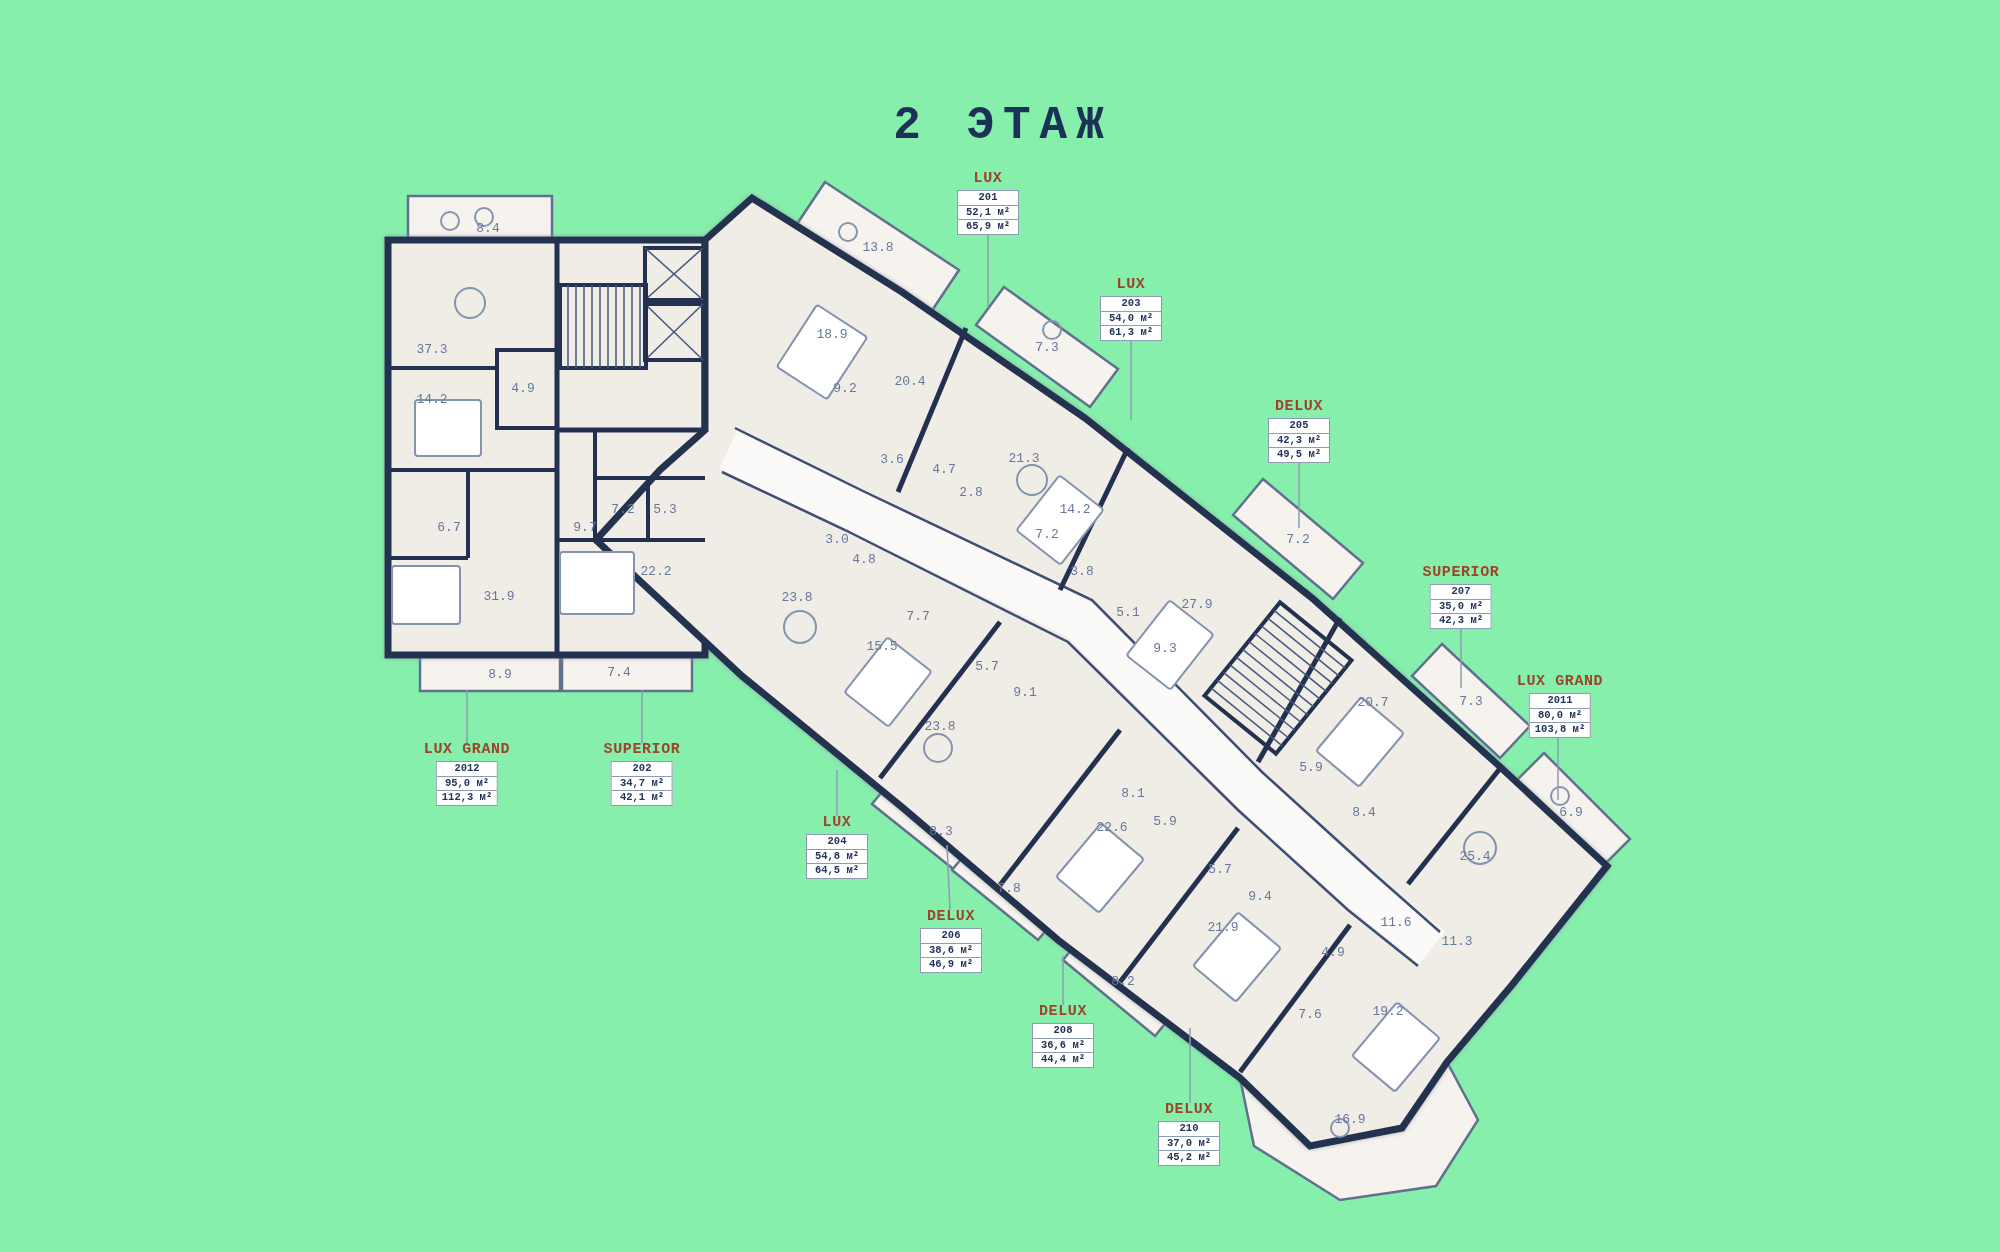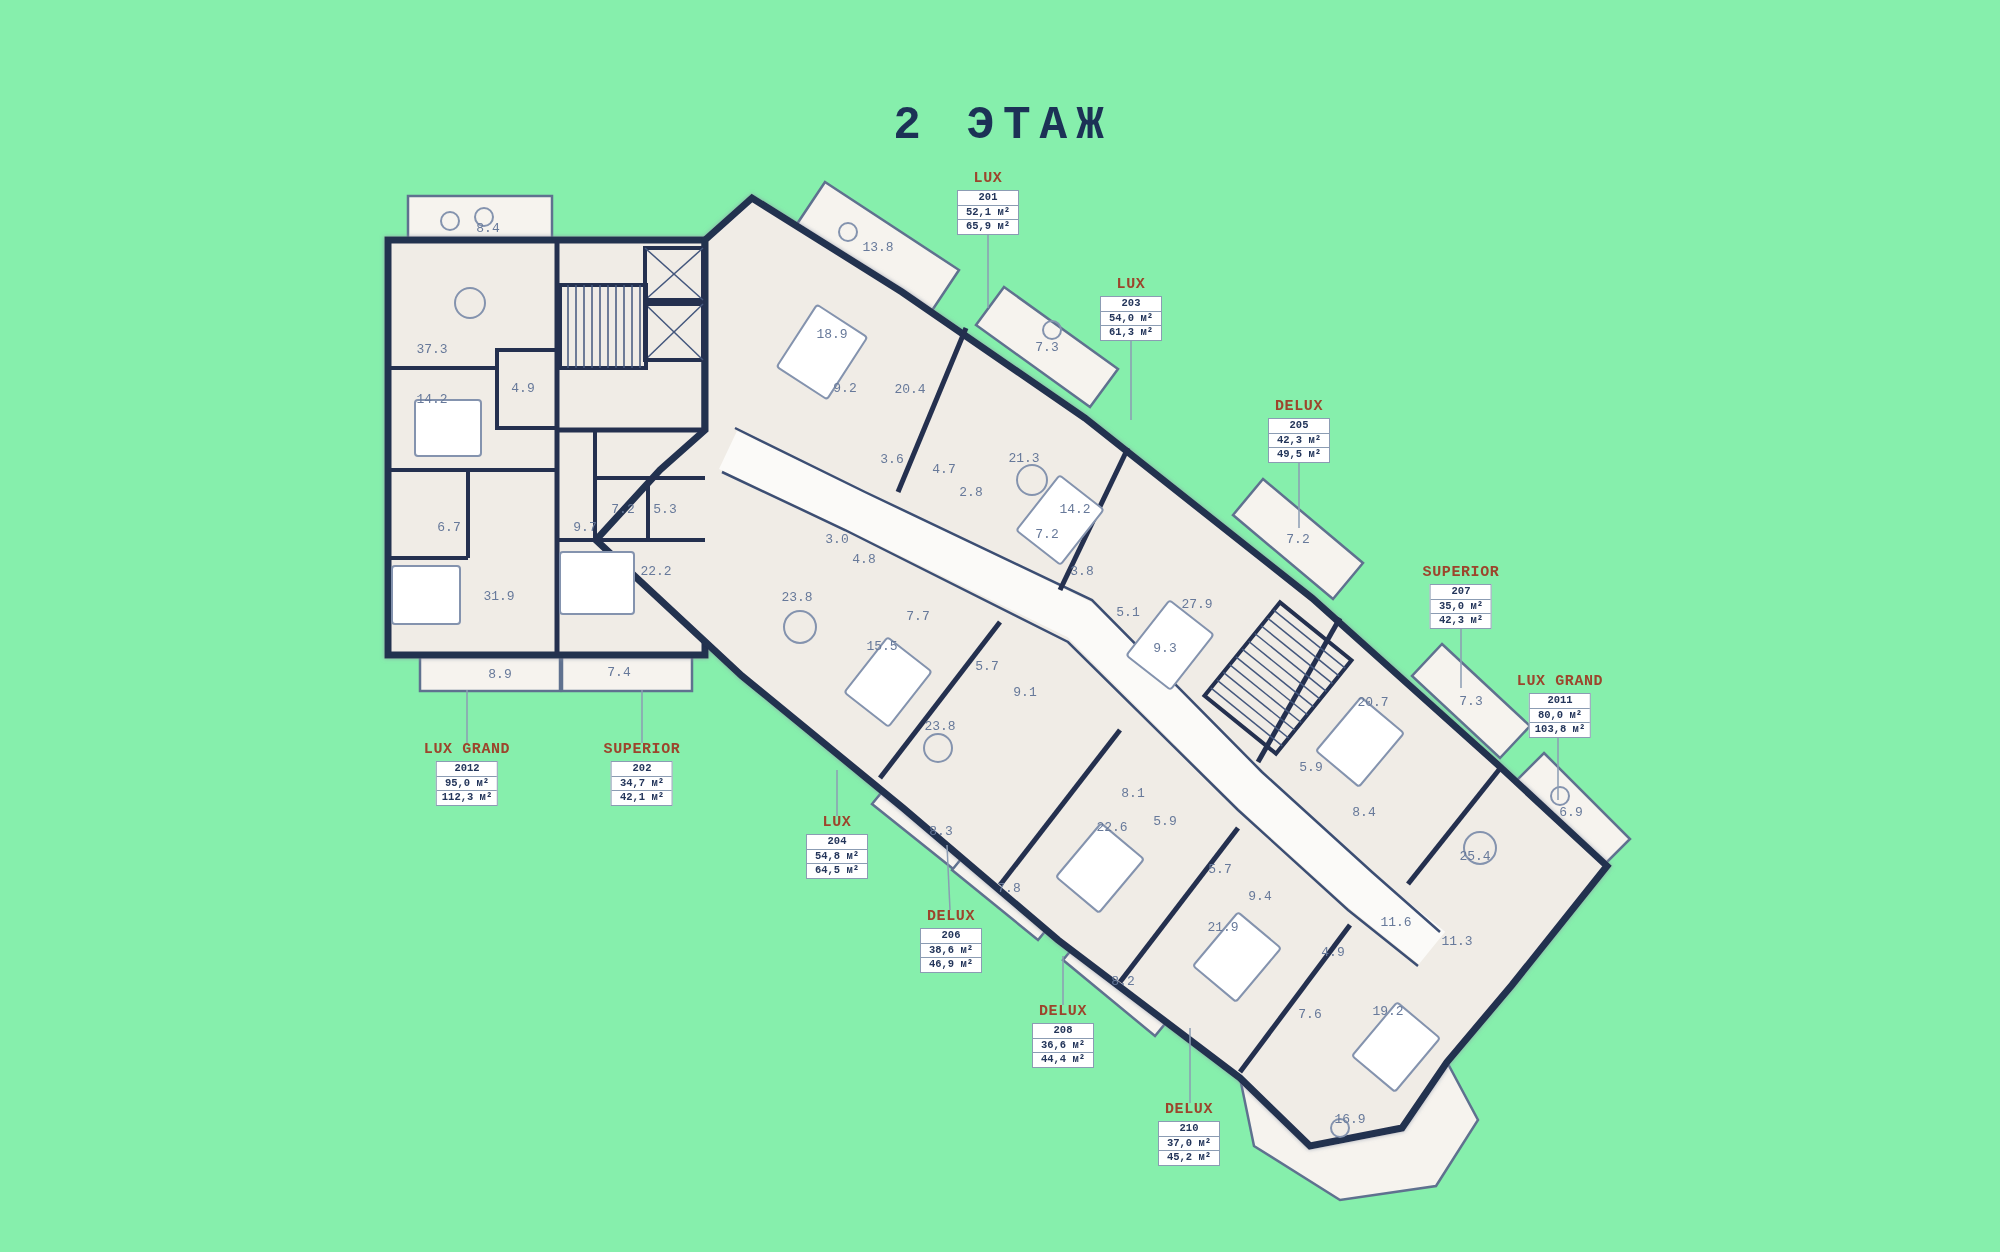--- a/index.html
+++ b/index.html
@@ -197,21 +197,21 @@
       <span class="room-num" style="left: 500px; top: 674px;">8.9</span>
       <span class="room-num" style="left: 623px; top: 509px;">7.2</span>
       <span class="room-num" style="left: 657px; top: 509px; margin-left: 8px;">5.3</span>
       <span class="room-num" style="left: 656px; top: 571px;">22.2</span>
       <span class="room-num" style="left: 619px; top: 672px;">7.4</span>
       <span class="room-num" style="left: 585px; top: 527px;">9.7</span>
       <span class="room-num" style="left: 878px; top: 247px;">13.8</span>
       <span class="room-num" style="left: 832px; top: 334px;">18.9</span>
       <span class="room-num" style="left: 845px; top: 388px;">9.2</span>
       <span class="room-num" style="left: 892px; top: 422px; margin-top: 37px;">3.6</span>
-      <span class="room-num" style="left: 910px; top: 381px; margin-top: 8px;">20.4</span>
+      <span class="room-num" style="left: 910px; top: 381px;">20.4</span>
       <span class="room-num" style="left: 1047px; top: 347px;">7.3</span>
       <span class="room-num" style="left: 1024px; top: 458px;">21.3</span>
       <span class="room-num" style="left: 1075px; top: 509px;">14.2</span>
       <span class="room-num" style="left: 944px; top: 469px;">4.7</span>
       <span class="room-num" style="left: 971px; top: 492px;">2.8</span>
       <span class="room-num" style="left: 1047px; top: 534px;">7.2</span>
       <span class="room-num" style="left: 1082px; top: 571px;">3.8</span>
       <span class="room-num" style="left: 1128px; top: 612px;">5.1</span>
       <span class="room-num" style="left: 1165px; top: 648px;">9.3</span>
       <span class="room-num" style="left: 1197px; top: 604px;">27.9</span>

